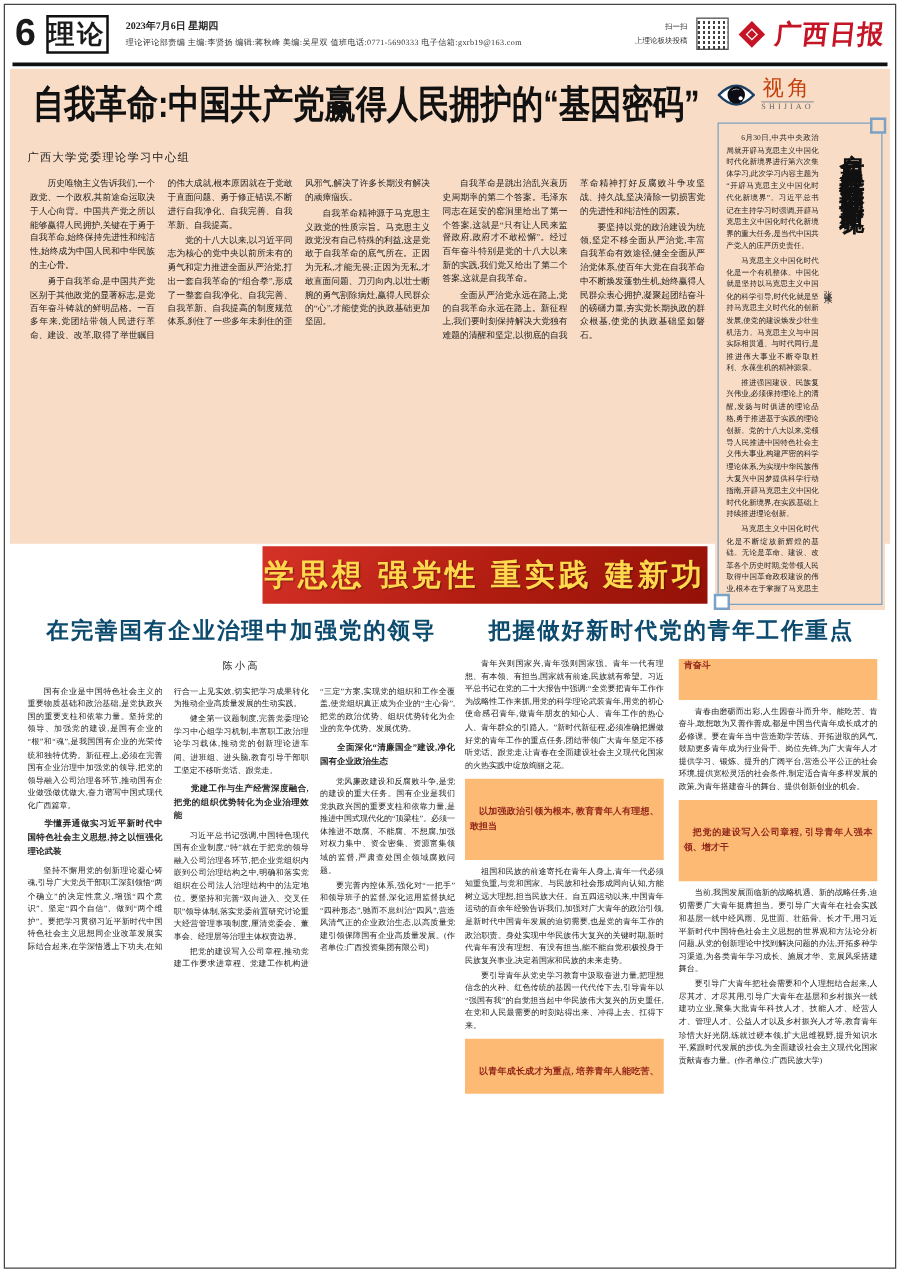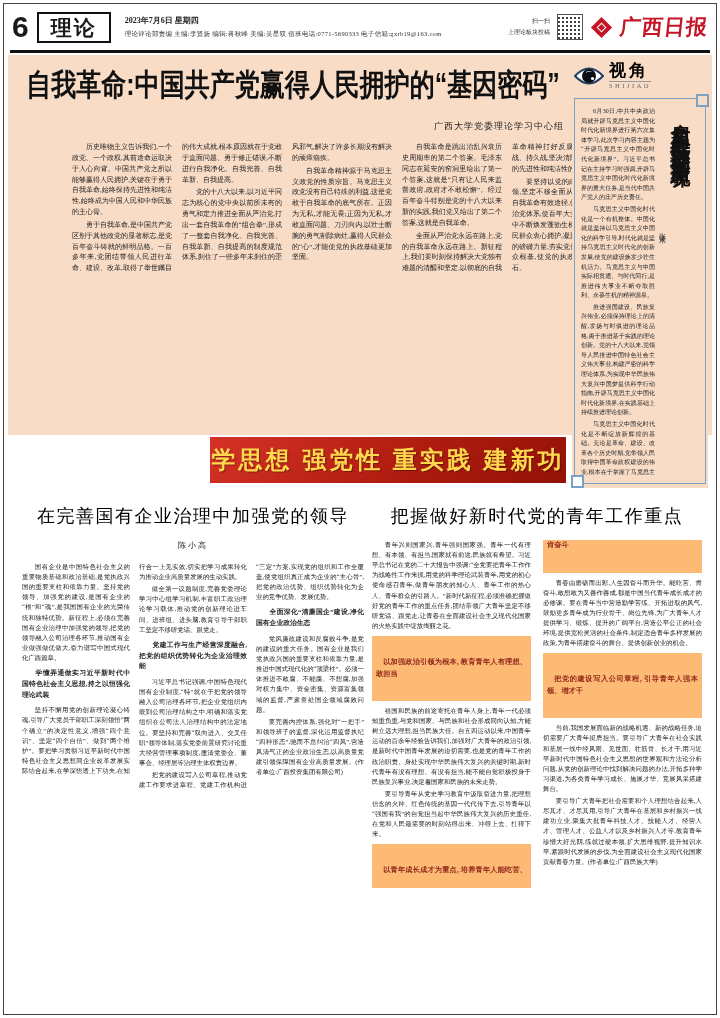--- a/index.html
+++ b/index.html
@@ -7,21 +7,21 @@
     position:relative;width:720px;height:1018px;margin:0 auto;
     background:#ffffff;overflow:hidden;
     font-family:"Liberation Serif","DejaVu Serif",serif;
     color:#1a1a1a;
   }
   .frame{position:absolute;inset:3px;border:1px solid #444;pointer-events:none;z-index:50;}
 
   
   .hdr{position:absolute;top:7px;left:12px;right:12px;height:40px;display:flex;align-items:center;}
   .pageno{font-family:"Liberation Sans","DejaVu Sans",sans-serif;font-weight:900;font-size:30px;line-height:1;margin-right:8px;}
-  .secbox{border:2px solid #111;padding:3px 12px;font-family:"Liberation Sans","DejaVu Sans",sans-serif;font-weight:900;font-size:21px;line-height:1;letter-spacing:2px;}
+  .secbox{border:2px solid #111;padding:3px 0;font-family:"Liberation Sans","DejaVu Sans",sans-serif;font-weight:900;font-size:21px;line-height:1;letter-spacing:2px;}
   .hdr-info{margin-left:14px;display:flex;flex-direction:column;gap:4px;}
   .hdr-date{font-size:8px;font-weight:bold;color:#222;}
   .hdr-staff{font-size:6.5px;color:#333;letter-spacing:.3px;}
   .hdr-right{margin-left:auto;display:flex;align-items:center;gap:7px;}
   .scanbox{display:flex;flex-direction:column;align-items:flex-end;gap:2px;font-size:6px;color:#333;}
   .qr{width:24px;height:24px;background:
       repeating-linear-gradient(0deg,#222 0 2px,#fff 2px 4px),
       repeating-linear-gradient(90deg,#222 0 2px,#fff 2px 4px);
       background-blend-mode:screen;border:1px solid #555;}
   .diamond{width:15px;height:15px;background:#c41425;transform:rotate(45deg);position:relative;margin:0 4px;}
@@ -31,59 +31,59 @@
 
   
   .peach{position:absolute;top:55px;left:8px;right:8px;height:380px;background:#f8dcc6;}
 
   .headline{
     position:absolute;top:64px;left:22px;width:542px;text-align:center;
     font-family:"Liberation Sans","DejaVu Sans",sans-serif;font-weight:900;
     font-size:25px;color:#111;letter-spacing:0px;line-height:1.3;
     transform:scaleY(1.22);transform-origin:top center;white-space:nowrap;
   }
-  .byline{position:absolute;top:120px;left:22px;width:542px;text-align:right;font-size:9px;color:#222;letter-spacing:1px;}
+  .byline{position:absolute;top:120px;left:22px;width:542px;text-align:left;font-size:9px;color:#222;letter-spacing:1px;}
   .main-cols{
     position:absolute;top:142px;left:24px;width:540px;height:288px;overflow:hidden;
-    column-count:5;column-gap:10px;font-size:7px;line-height:1.55;text-align:justify;color:#1b1b1b;margin-left:48px;
+    column-count:5;column-gap:10px;font-size:7px;line-height:1.55;text-align:justify;color:#1b1b1b;
   }
   .main-cols p,.art-cols p{margin:0 0 2px 0;text-indent:2em;}
 
   
   .banner{
     position:absolute;top:437px;left:210px;width:356px;height:46px;z-index:5;
     background:linear-gradient(135deg,#d63227 0%,#b01c10 55%,#931107 100%);
     color:#ffd84d;display:flex;align-items:center;justify-content:center;
     font-family:"Liberation Sans","DejaVu Sans",sans-serif;font-weight:900;
     font-size:24px;letter-spacing:3px;text-shadow:1px 1px 1px rgba(0,0,0,.35);
   }
 
   
   .shijiao{position:absolute;top:58px;left:572px;width:136px;height:430px;background:#f8dcc6;z-index:4;}
   .sj-logo{display:flex;align-items:center;gap:5px;height:36px;padding-left:2px;}
   .sj-eye{width:30px;height:22px;}
   .sj-words{display:flex;flex-direction:column;line-height:1;}
-  .sj-cn{font-family:"Liberation Sans","DejaVu Sans",sans-serif;font-weight:700;font-size:17px;color:#000000;letter-spacing:3px;}
+  .sj-cn{font-family:"Liberation Sans","DejaVu Sans",sans-serif;font-weight:400;font-size:17px;color:#c2410c;letter-spacing:3px;text-align:center;}
   .sj-en{font-size:6.5px;color:#666;letter-spacing:2.5px;border-top:1px solid #999;margin-top:2px;padding-top:1px;}
   .sj-box{position:absolute;top:40px;left:2px;right:2px;bottom:4px;border:1px solid #7ba2c4;padding:8px 5px 8px 6px;display:flex;}
   .sj-box::before{content:"";position:absolute;top:-5px;right:-4px;width:9px;height:9px;border:2px solid #7ba2c4;background:#f8dcc6;}
   .sj-box::after{content:"";position:absolute;bottom:-5px;left:-4px;width:9px;height:9px;border:2px solid #7ba2c4;background:#fff;}
   .sj-text{width:74px;font-size:6px;line-height:1.6;text-align:justify;color:#222;overflow:hidden;}
   .sj-text p{margin:0 0 2px 0;text-indent:2em;}
   .sj-author{writing-mode:vertical-rl;font-size:7px;color:#333;margin:120px 2px 0 2px;letter-spacing:2px;}
   .sj-title{
     writing-mode:vertical-rl;font-family:"Liberation Serif","DejaVu Serif",serif;
     font-weight:900;font-size:20px;line-height:1.1;letter-spacing:3px;color:#111;margin-left:1px;
   }
 
   
   .art{position:absolute;top:492px;}
   .art h2{
-    margin:12px;text-align:center;font-family:"Liberation Serif","DejaVu Serif",serif;
-    font-weight:400;font-size:18px;letter-spacing:1.5px;color:#000000;
+    margin:0;text-align:center;font-family:"Liberation Serif","DejaVu Serif",serif;
+    font-weight:700;font-size:18px;letter-spacing:1.5px;color:#0c4a6e;
   }
   .art .author{text-align:center;font-size:8px;color:#222;margin-top:11px;letter-spacing:2px;}
   .art-cols{margin-top:11px;overflow:hidden;font-size:6.4px;line-height:1.58;text-align:justify;color:#1b1b1b;}
   .art-left{left:22px;width:342px;}
   .art-left .art-cols{column-count:3;column-gap:9px;height:452px;}
   .art-right{left:372px;width:330px;}
   .art-right .art-cols{column-count:2;column-gap:12px;height:452px;}
   .art-left .subhead{font-weight:bold;color:#2a2a2a;margin:5px 0;text-indent:2em;font-size:6.8px;}
   .art-right .subhead{
     font-weight:bold;color:#92261a;background:#fdba74;

